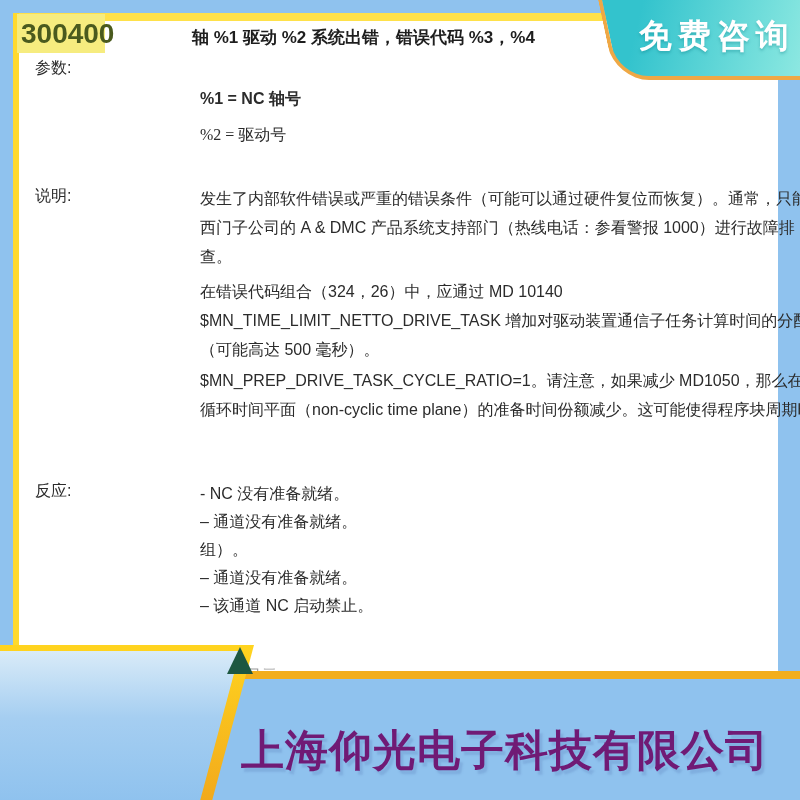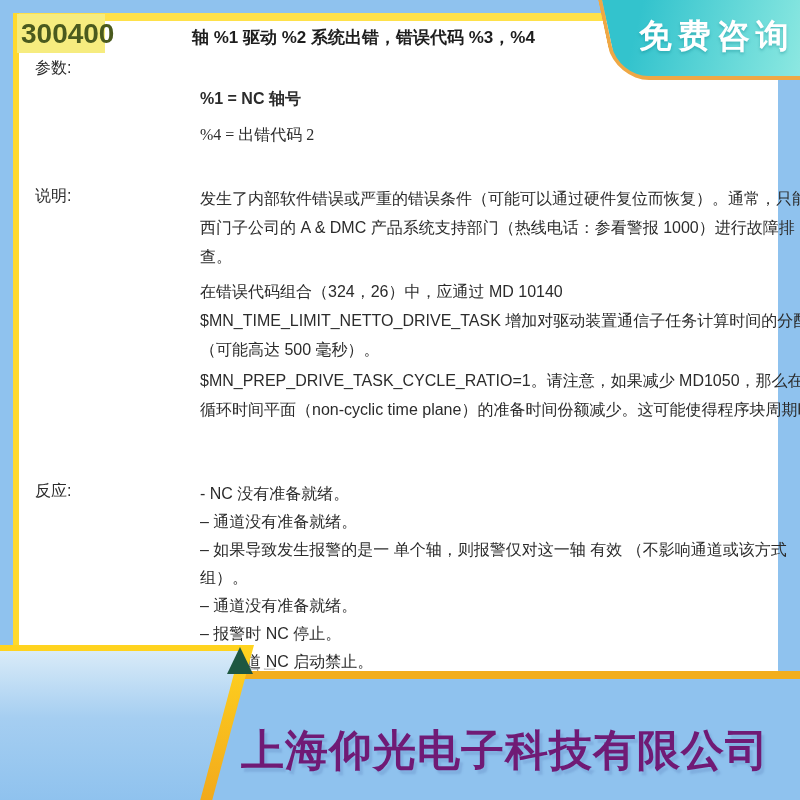--- a/index.html
+++ b/index.html
@@ -76,21 +76,21 @@
   <div class="code-badge">300400</div>
 
   <div class="alarm-title">轴 %1 驱动 %2 系统出错，错误代码 %3，%4</div>
 
   <div class="label lb-params">参数:</div>
   <div class="label lb-explain">说明:</div>
   <div class="label lb-react">反应:</div>
 
   <div class="col params">
     <div class="line first">%1 = NC 轴号</div>
-    <div class="line serif">%4 = 出错代码 2</div>
+    <div class="line serif">%2 = 驱动号</div>
   </div>
 
   <div class="col para p1">
     <div class="line">发生了内部软件错误或严重的错误条件（可能可以通过硬件复位而恢复）。通常，只能由</div>
     <div class="line">西门子公司的 A &amp; DMC 产品系统支持部门（热线电话：参看警报 1000）进行故障排</div>
     <div class="line">查。</div>
   </div>
 
   <div class="col para p2">
     <div class="line">在错误代码组合（324，26）中，应通过 MD 10140</div>
@@ -99,24 +99,22 @@
   </div>
 
   <div class="col para p3">
     <div class="line">$MN_PREP_DRIVE_TASK_CYCLE_RATIO=1。请注意，如果减少 MD1050，那么在非</div>
     <div class="line">循环时间平面（non-cyclic time plane）的准备时间份额减少。这可能使得程序块周期时</div>
   </div>
 
   <div class="col para bullets">
     <div class="line">- NC 没有准备就绪。</div>
     <div class="line">– 通道没有准备就绪。</div>
-    <div class="line">– 如果导致发生报警的是一 单个轴，则报警仅对这一轴 有效 （不影响通道或该方式</div>
     <div class="line">组）。</div>
     <div class="line">– 通道没有准备就绪。</div>
-    <div class="line">– 报警时 NC 停止。</div>
     <div class="line">– 该通道 NC 启动禁止。</div>
   </div>
 
   <div class="clipped">– 报警显示。</div>
 
   <div class="overlay-br"></div>
   <div class="overlay-bl-gold"></div>
   <div class="overlay-bl-blue"></div>
   <div class="triangle"></div>
 

